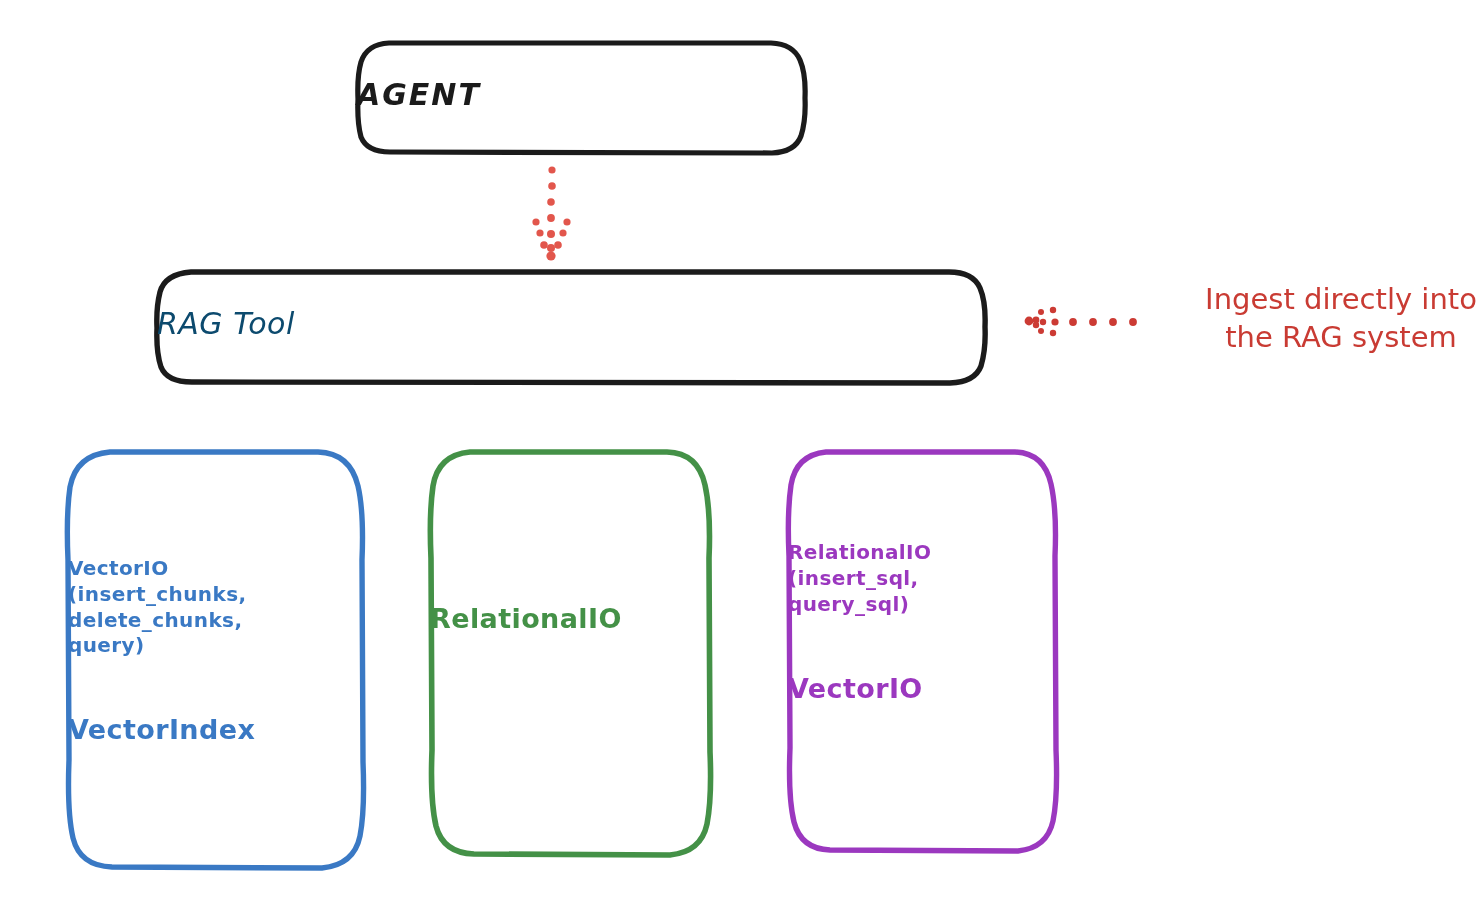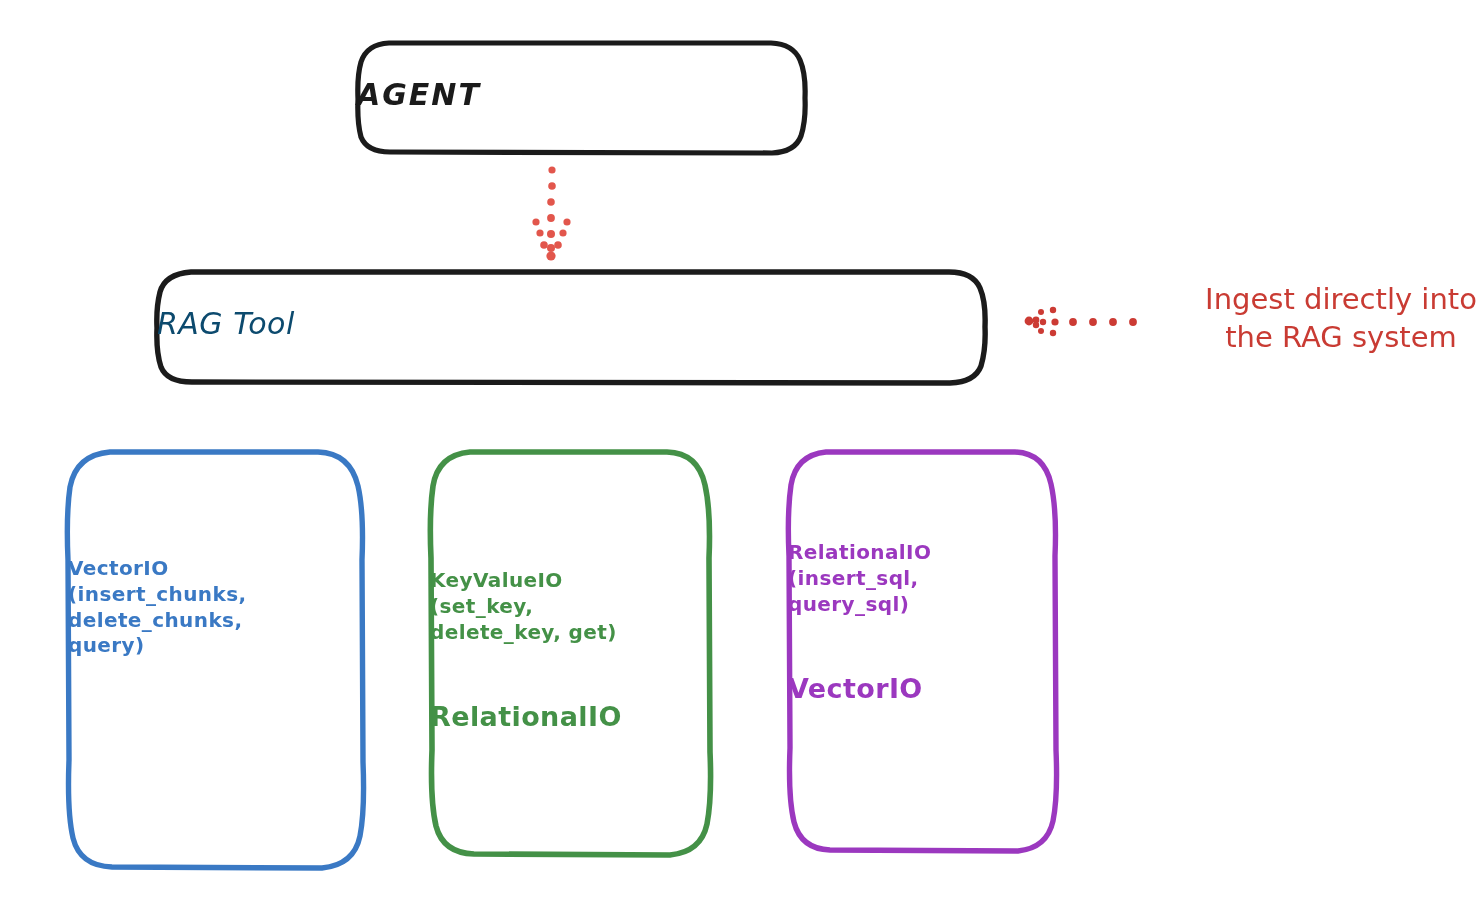--- a/index.html
+++ b/index.html
@@ -168,26 +168,24 @@
 
 <div class="node-label" id="agent-label">AGENT</div>
 
 <div class="node-label" id="ragtool-label">RAG Tool</div>
 
 <div class="node-label" id="vector-block">
   <div class="io-title">VectorIO
 (insert_chunks,
 delete_chunks,
 query)</div>
+  <div class="io-index">VectorIndex</div>
 </div>
 
 <div class="node-label" id="kv-block">
-  <div class="io-title">KeyValueIO
-(set_key,
-delete_key, get)</div>
   <div class="io-index">RelationalIO</div>
 </div>
 
 <div class="node-label" id="rel-block">
   <div class="io-title">RelationalIO
 (insert_sql,
 query_sql)</div>
   <div class="io-index">VectorIO</div>
 </div>
 

